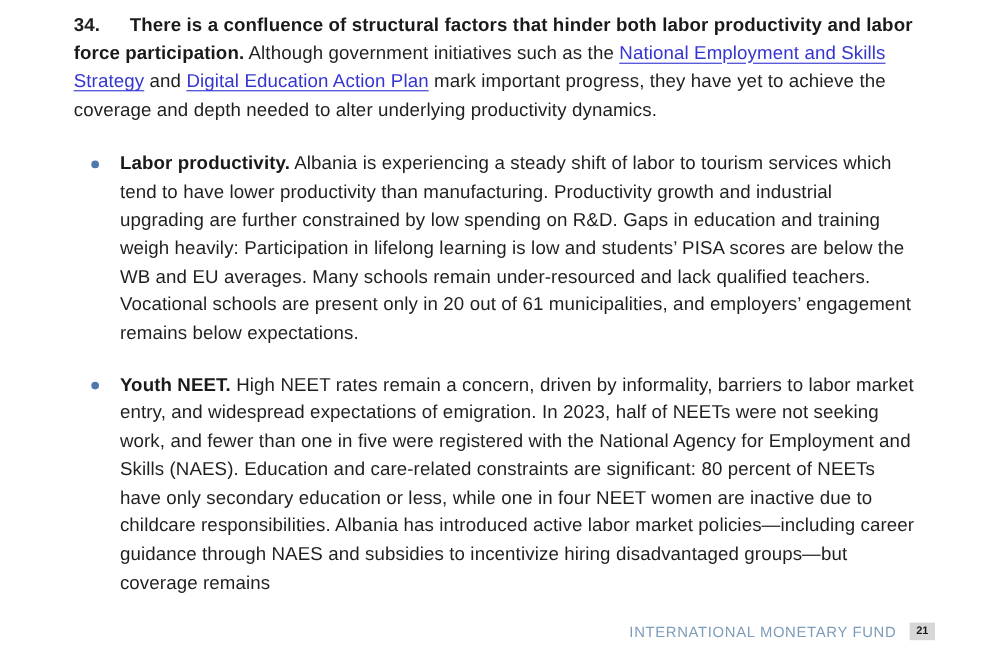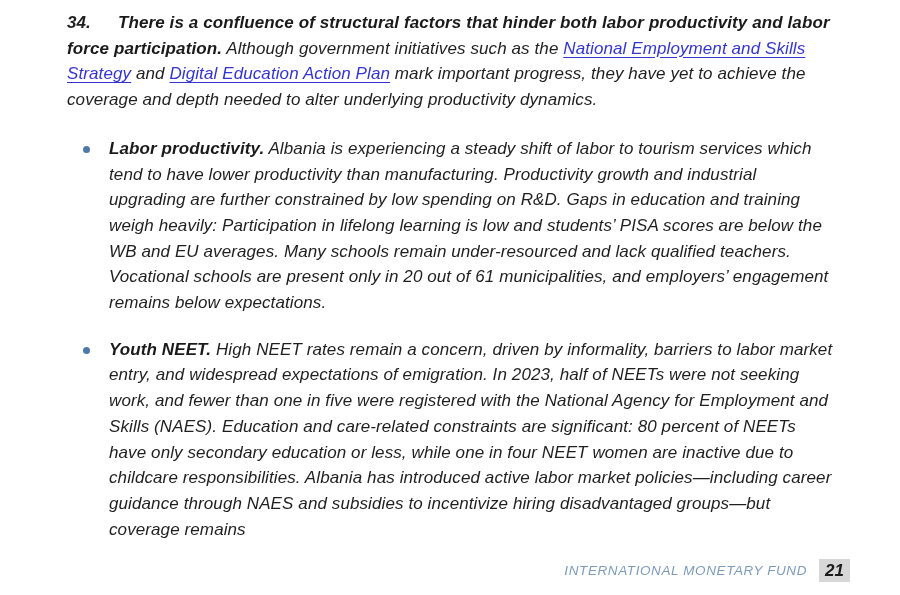--- a/index.html
+++ b/index.html
@@ -10,21 +10,20 @@
   .page {
     position: relative;
     width: 900px;
     height: 595px;
     background: #ffffff;
     font-family: "Liberation Sans", "DejaVu Sans", sans-serif;
     color: #1f1f1f;
     overflow: hidden;
     box-sizing: border-box;
     padding: 10px 52px 0 67px;
-    font-style: italic;
   }
   .para {
     margin: 0;
     font-size: 17px;
     line-height: 25.7px;
     width: 784px;
     letter-spacing: 0.1px;
   }
   .para .num {
     font-weight: bold;
@@ -87,21 +86,21 @@
   }
   .footer-org {
     color: #7d9cba;
     font-size: 13.5px;
     letter-spacing: 0.6px;
   }
   .page-num {
     background: #d7d7d7;
     color: #1a1a1a;
     font-weight: bold;
-    font-size: 17px;
+    font-size: 10px;
     padding: 3px 6px;
     line-height: 1;
   }
 </style>
 </head>
 <body>
 
 <div class="page">
 
   <p class="para"><span class="num">34.</span><span class="tab"></span><strong>There is a confluence of structural factors that hinder both labor productivity and labor force participation.</strong><span> Although government initiatives such as the </span><a class="doc-link">National Employment and Skills Strategy</a><span> and </span><a class="doc-link">Digital Education Action Plan</a><span> mark important progress, they have yet to achieve the coverage and depth needed to alter underlying productivity dynamics.</span></p>

